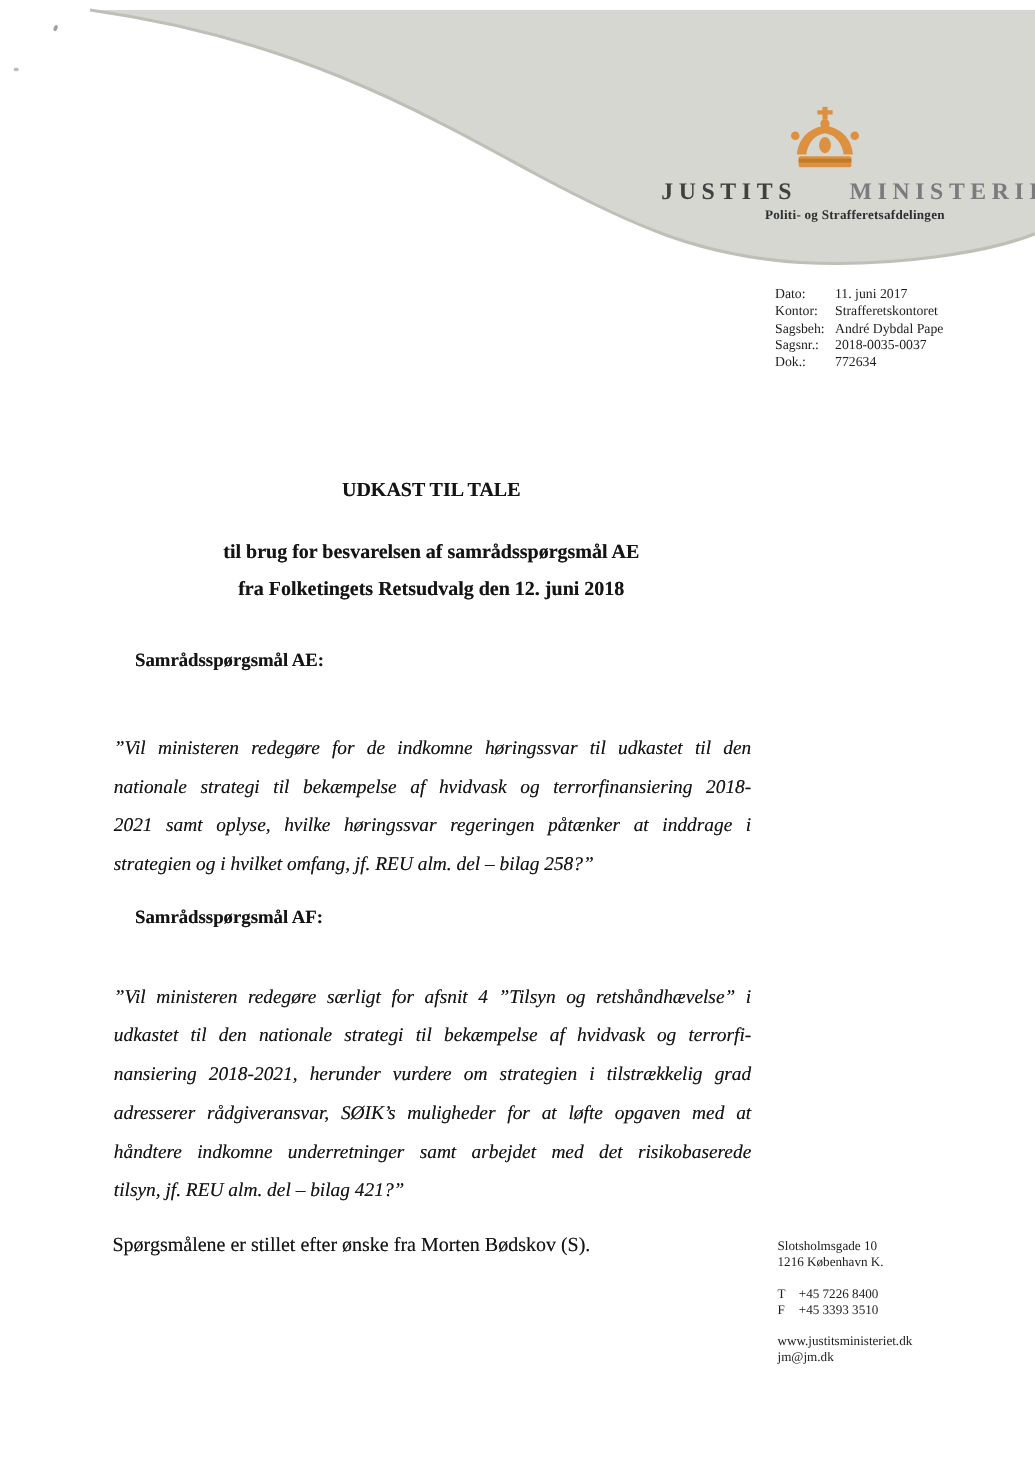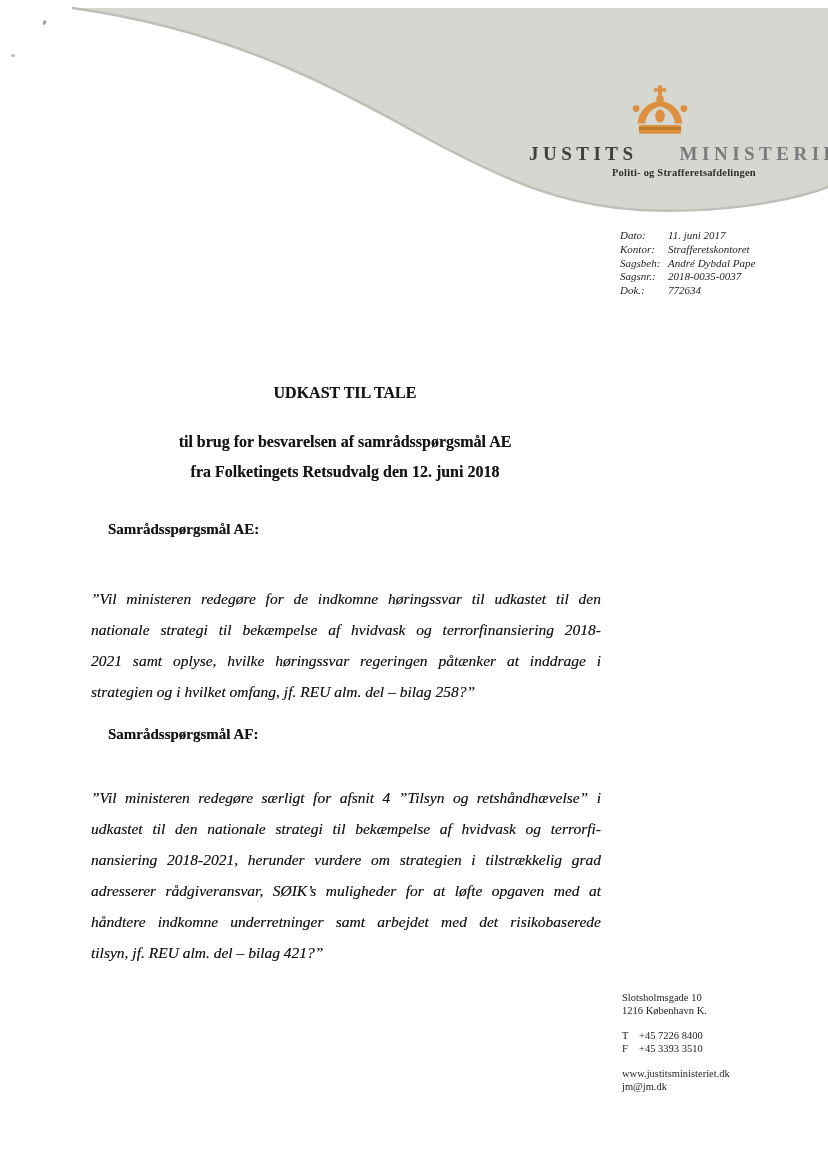--- a/index.html
+++ b/index.html
@@ -21,21 +21,21 @@
   }
   .logo-text .primary{color:#404040;font-weight:bold;}
   .logo-text .secondary{color:#797b7d;font-weight:bold;margin-left:42px;}
   .dept{
     position:absolute;left:612px;top:167px;
     font-size:10.5px;font-weight:bold;color:#2d2f30;
     letter-spacing:0.2px;white-space:nowrap;
   }
   
   .meta{position:absolute;left:620px;top:229px;font-size:11px;line-height:13.8px;color:#1c1c1c;}
-  .meta .row{display:flex;font-style:italic;}
+  .meta .row{display:flex;}
   .meta .lbl{width:48px;flex:none;}
   .meta .val{white-space:nowrap;}
   
   .doc-title{position:absolute;left:88px;width:514px;text-align:center;font-weight:bold;font-size:16px;white-space:nowrap;}
   .sec-head{position:absolute;left:90px;font-weight:bold;font-size:15px;white-space:nowrap;margin-left:18px;}
   .para{position:absolute;left:91px;width:510px;font-style:italic;font-size:15.5px;line-height:31px;}
   .jline{text-align:justify;text-align-last:justify;}
   .jline.last{text-align-last:left;font-style:italic;}
   .closing{position:absolute;left:90px;top:988px;font-size:16px;white-space:nowrap;}
   .txt{text-shadow:0 0 0.4px rgba(10,10,10,0.55);}
@@ -121,20 +121,21 @@
   <div class="sec-head txt" style="top:726px;">Samrådsspørgsmål AF:</div>
   <div class="para txt" style="top:782px;">
     <div class="jline">”Vil ministeren redegøre særligt for afsnit 4 ”Tilsyn og retshåndhævelse” i</div>
     <div class="jline">udkastet til den nationale strategi til bekæmpelse af hvidvask og terrorfi-</div>
     <div class="jline">nansiering 2018-2021, herunder vurdere om strategien i tilstrækkelig grad</div>
     <div class="jline">adresserer rådgiveransvar, SØIK’s muligheder for at løfte opgaven med at</div>
     <div class="jline">håndtere indkomne underretninger samt arbejdet med det risikobaserede</div>
     <div class="jline last">tilsyn, jf. REU alm. del – bilag 421?”</div>
   </div>
 
+  <div class="closing txt">Spørgsmålene er stillet efter ønske fra Morten Bødskov (S).</div>
 
   <div class="contact">
     <div class="block">
       <div>Slotsholmsgade 10</div>
       <div>1216 København K.</div>
     </div>
     <div class="block">
       <div class="prow">
         <span class="plbl">T</span>
         <span>+45 7226 8400</span>

